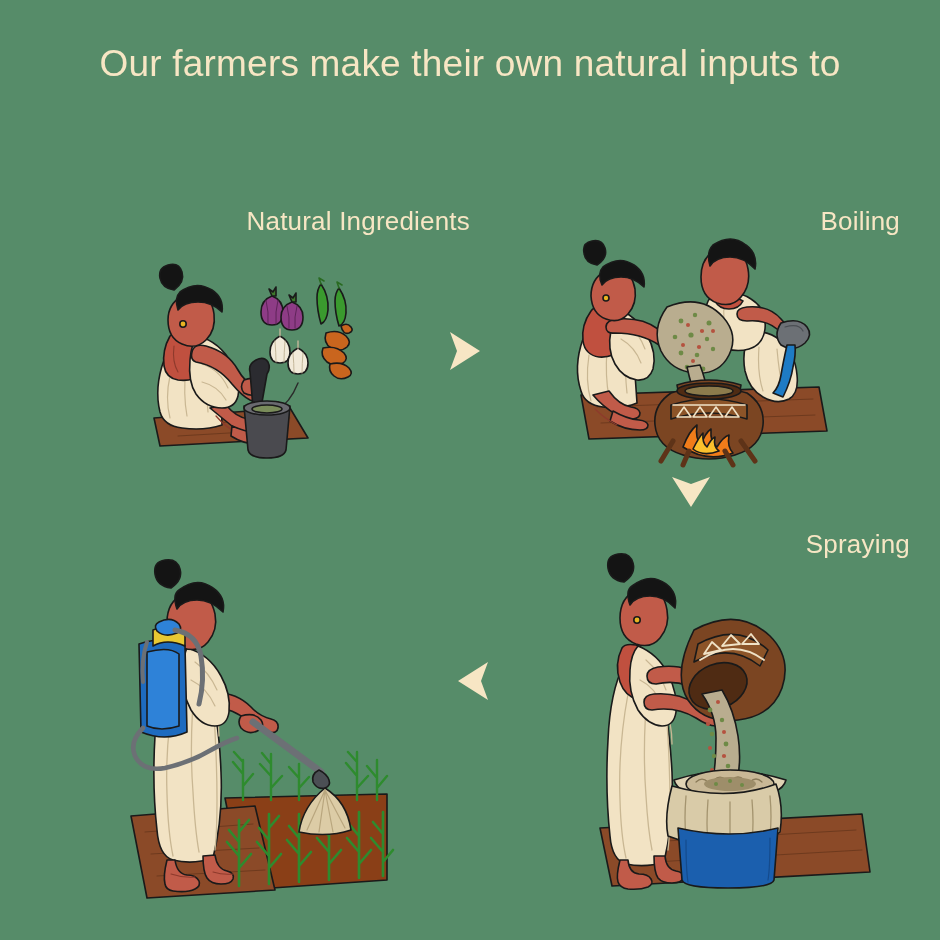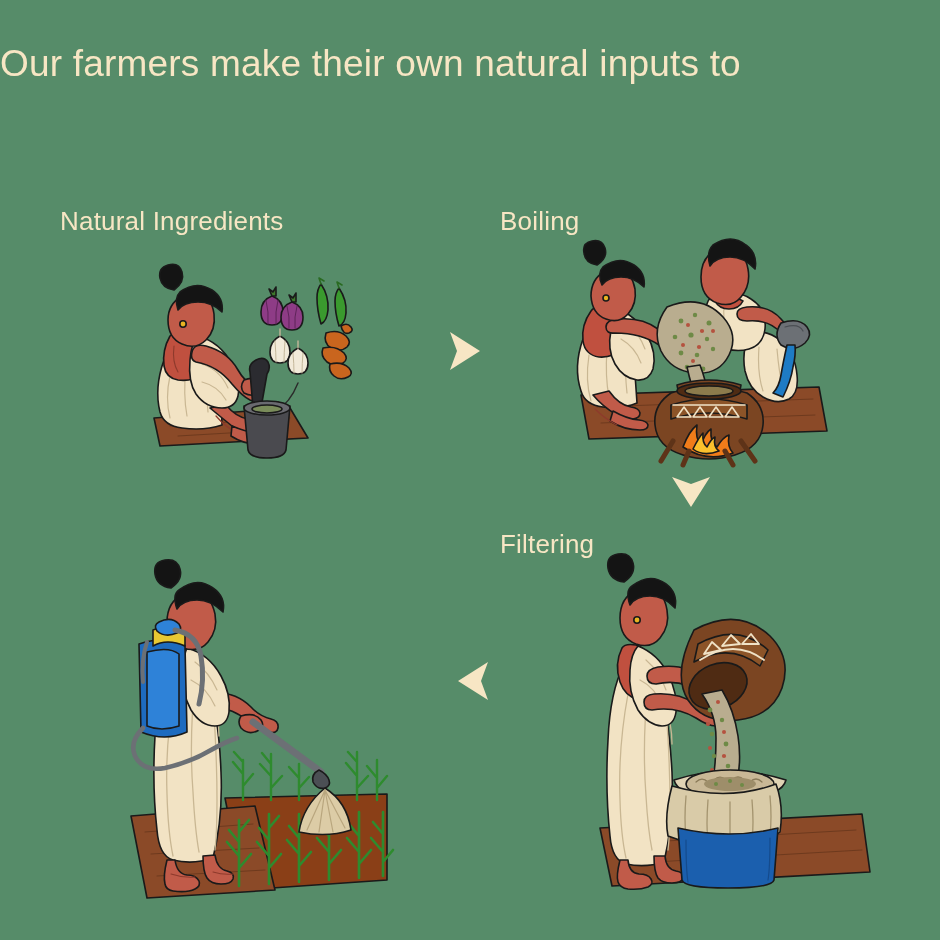--- a/index.html
+++ b/index.html
@@ -6,29 +6,29 @@
   body{
     width:940px;height:940px;overflow:hidden;
     background:#568C69;
     font-family:"Liberation Sans","DejaVu Sans",sans-serif;
   }
   .canvas{position:relative;width:940px;height:940px;}
 
   
   .headline{
     position:absolute;left:0;top:38px;width:940px;
-    text-align:left;color:#F7E6C4;
+    text-align:center;color:#F7E6C4;
     font-size:37px;line-height:1.42;font-weight:300;
     letter-spacing:.2px;
   }
   .headline span{display:block;}
 
   
   .step-label{
-    position:absolute;text-align:left;color:#F7E6C4;
+    position:absolute;text-align:right;color:#F7E6C4;
     font-size:26px;font-weight:300;letter-spacing:.2px;white-space:nowrap;
   }
   #lbl-ingredients{left:60px;top:206px;width:410px;}
   #lbl-boiling{left:500px;top:206px;width:400px;}
   #lbl-spraying{left:40px;top:529px;width:380px;}
   #lbl-filtering{left:500px;top:529px;width:410px;}
 
   
   .arrow{position:absolute;}
   #arrow-1{left:444px;top:328px;}
@@ -47,21 +47,21 @@
 <body>
 
 <div class="canvas">
 
   <div class="headline">
     <span>Our farmers make their own natural inputs to</span>
   </div>
 
   <div class="step-label" id="lbl-ingredients">Natural Ingredients</div>
   <div class="step-label" id="lbl-boiling">Boiling</div>
-  <div class="step-label" id="lbl-filtering">Filtering</div>
+  <div class="step-label" id="lbl-filtering">Spraying</div>
 
   <div class="arrow" id="arrow-1">
     <svg width="42" height="46" viewBox="0 0 42 46">
       <path d="M6 4 L36 23 L6 42 L13 23 Z" fill="#F7E6C4"></path>
     </svg>
   </div>
   <div class="arrow" id="arrow-2">
     <svg width="46" height="42" viewBox="0 0 46 42">
       <path d="M4 6 L23 36 L42 6 L23 13 Z" fill="#F7E6C4"></path>
     </svg>

